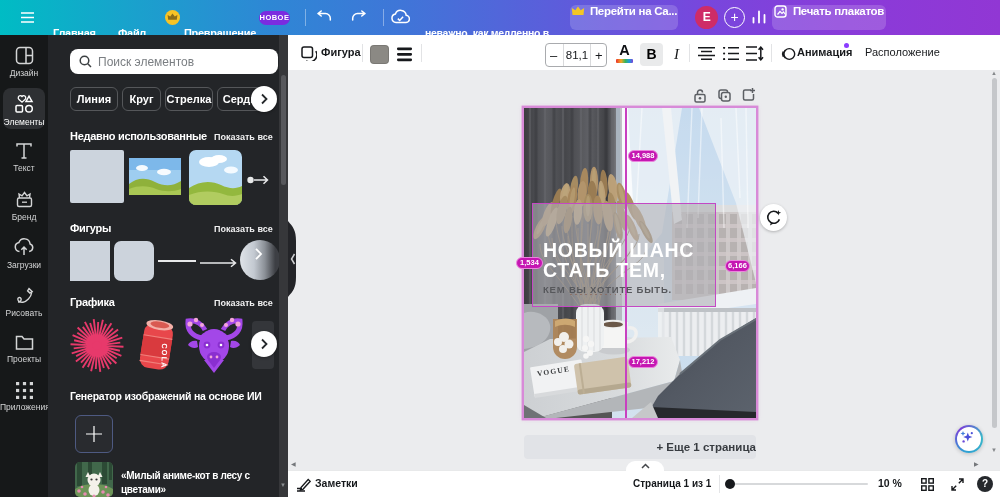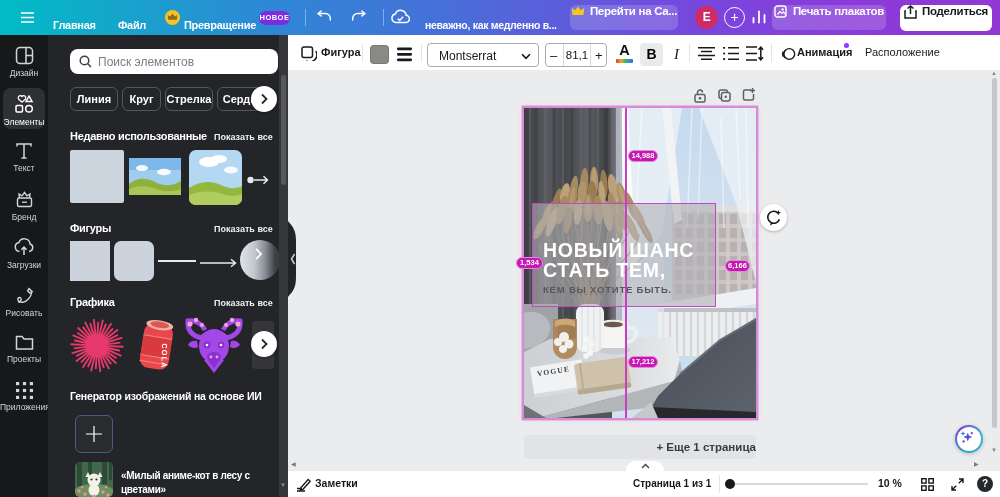--- a/index.html
+++ b/index.html
@@ -2,21 +2,21 @@
 <html><head><meta charset="utf-8">
 <style>
 *{margin:0;padding:0;box-sizing:border-box}
 html,body{width:1000px;height:497px;overflow:hidden;font-family:"Liberation Sans",sans-serif;}
 .abs{position:absolute}
 body{position:relative;background:#ebecee}
 
 #topbar{position:absolute;left:0;top:0;width:1000px;height:35px;
  background:linear-gradient(90deg,#00bcc4 0%,#1ba0cd 14%,#2e87d5 27%,#3f76d8 40%,#5b5edb 55%,#7747dd 70%,#8a3bd9 85%,#9137d4 100%);
  color:#fff;font-size:11px;font-weight:bold;letter-spacing:-.3px}
-#topbar .mi{position:absolute;top:8px;height:29px;line-height:35px;white-space:nowrap}
+#topbar .mi{position:absolute;top:16px;height:29px;line-height:35px;white-space:nowrap}
 .sep{position:absolute;top:9px;width:1px;height:17px;background:rgba(255,255,255,.38)}
 .navbtn{position:absolute;border-radius:6px;background:rgba(255,255,255,.17);color:#fff;font-weight:bold;font-size:11.5px;display:flex;align-items:flex-start;justify-content:center;white-space:nowrap;letter-spacing:-.3px}
 
 #sidebar{position:absolute;left:0;top:35px;width:48px;height:462px;background:#161819}
 .sbi{position:absolute;left:0;width:48px;text-align:center;color:#d4d5d6;font-size:8.5px}
 .sbi svg{display:block;margin:0 auto 3px}
 .sbi.active{color:#fff}
 .sbi-bg{position:absolute;left:3px;width:42px;height:41px;background:#2e3033;border-radius:8px}
 
 #panel{position:absolute;left:48px;top:35px;width:240px;height:462px;background:#232528}
@@ -74,24 +74,20 @@
   <svg class="abs" style="left:751px;top:9px" width="16" height="16" viewBox="0 0 16 16">
       <g stroke="#fff" stroke-width="1.8" stroke-linecap="round">
         <path d="M2.5 13.5V9M8 13.5V2.5M13.5 13.5V6"></path>
       </g>
     </svg>
   <div class="navbtn" style="left:772px;top:5px;width:114px;height:25px"><svg width="13" height="13" viewBox="0 0 13 13" style="margin-right:6px">
         <rect x="1" y="1" width="11" height="11" rx="2.5" fill="none" stroke="#fff" stroke-width="1.4"></rect>
         <circle cx="8.6" cy="4.4" r="1.2" fill="#fff"></circle>
         <path d="M3.5 9.5 6 6.5l2 2 1.5-1.5 2 2.5" fill="none" stroke="#fff" stroke-width="1.2"></path>
       </svg>Печать плакатов</div>
-  <div class="navbtn" style="left:900px;top:4.5px;width:92px;height:26px;background:#fff;color:#17191c"><svg width="13" height="14" viewBox="0 0 13 14" style="margin-right:5px">
-        <path d="M6.5 1v8M3.5 3.5 6.5 1l3 2.5" fill="none" stroke="#1a1c1f" stroke-width="1.5"></path>
-        <path d="M2 6H1v7h11V6h-1" fill="none" stroke="#1a1c1f" stroke-width="1.5"></path>
-      </svg>Поделиться</div>
 </div>
 
 <div id="sidebar">
   <div class="sbi-bg" style="top:53px"></div>
   <div class="sbi" style="top:11px">
     <svg width="19" height="19" viewBox="0 0 19 19">
         <rect x="1.5" y="1.5" width="16" height="16" rx="3.5" fill="none" stroke="#d4d5d6" stroke-width="1.5"></rect>
         <path d="M11 2v15M11 9.5h6" stroke="#d4d5d6" stroke-width="1.5"></path>
       </svg>Дизайн</div>
   <div class="sbi active" style="top:59px">
@@ -310,26 +306,20 @@
   <div class="tsep" style="left:74px"></div>
   <div class="abs" style="left:82px;top:10px;width:19px;height:19px;border-radius:4px;background:#8b8984;box-shadow:inset 0 0 0 1px rgba(0,0,0,.12)"></div>
   <svg class="abs" style="left:109px;top:12px" width="15" height="15" viewBox="0 0 15 15">
       <g fill="#17191c">
         <rect x="0" y="0.5" width="15" height="2.7" rx="1.1"></rect>
         <rect x="0" y="6" width="15" height="2.7" rx="1.1"></rect>
         <rect x="0" y="11.5" width="15" height="2.7" rx="1.1"></rect>
       </g>
     </svg>
   <div class="tsep" style="left:133px"></div>
-  <div class="abs" style="left:139px;top:8px;width:112px;height:24px;border:1px solid #a9abae;border-radius:4px">
-    <div class="abs" style="left:11px;top:4.5px;font-size:12px">Montserrat</div>
-    <svg class="abs" style="left:93px;top:9px" width="10" height="7" viewBox="0 0 10 7">
-        <path d="M1 1.2 5 5.4 9 1.2" fill="none" stroke="#17191c" stroke-width="1.6"></path>
-      </svg>
-  </div>
   <div class="abs" style="left:257px;top:8px;width:62px;height:24px;border:1px solid #a9abae;border-radius:4px">
     <div class="abs" style="left:17px;top:0;width:1px;height:22px;background:#d9dadc"></div>
     <div class="abs" style="left:44px;top:0;width:1px;height:22px;background:#d9dadc"></div>
     <div class="abs" style="left:4px;top:4px;font-size:13px;color:#17191c">–</div>
     <div class="abs" style="left:18px;top:4.5px;width:26px;text-align:center;font-size:11.5px">81,1</div>
     <div class="abs" style="left:49px;top:4px;font-size:13px;color:#17191c">+</div>
   </div>
   <div class="abs" style="left:328px;top:7px;width:17px;text-align:center;font-size:14.5px;font-weight:bold;color:#0d0f12">A</div>
   <div class="abs" style="left:328px;top:24px;width:17px;height:4px;border-radius:1px;background:linear-gradient(90deg,#e8322e,#f6a623 30%,#35b558 55%,#1f9bde 78%,#7b42d6)"></div>
   <div class="abs" style="left:352px;top:8px;width:23px;height:23px;background:#e9eaeb;border-radius:4px;text-align:center;line-height:23px;font-size:14px;font-weight:bold;color:#000">B</div>

